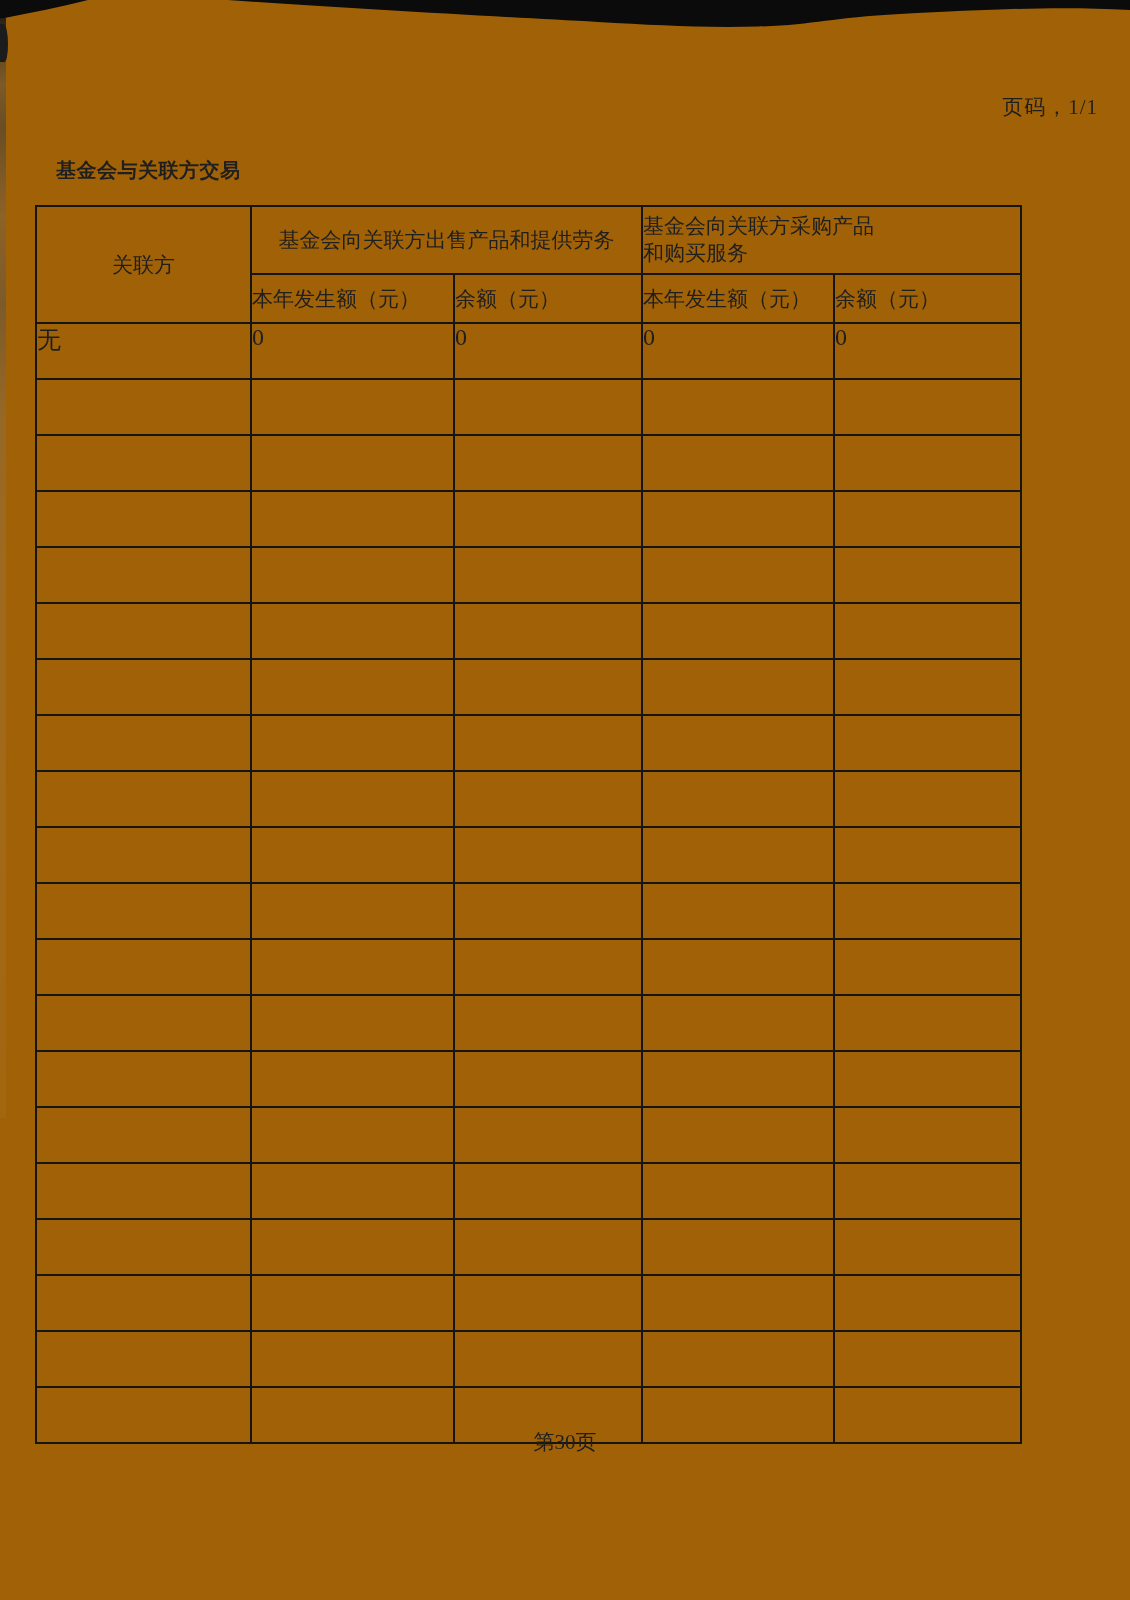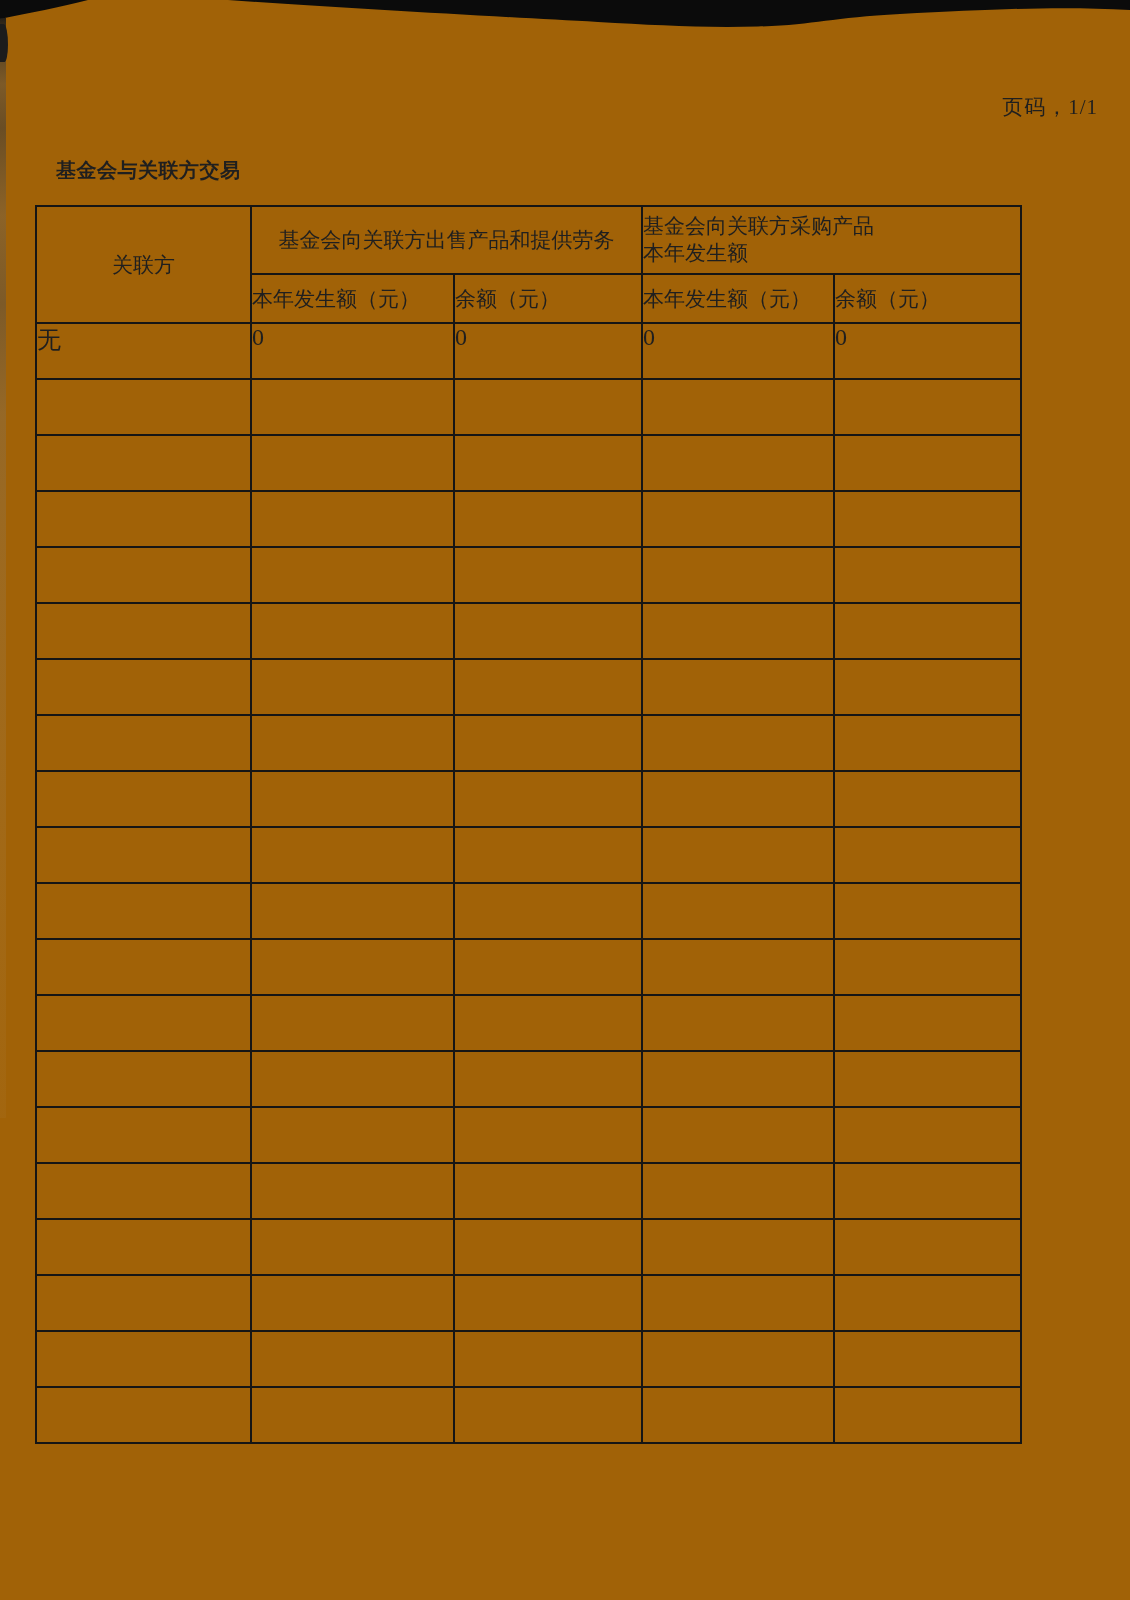--- a/index.html
+++ b/index.html
@@ -130,21 +130,21 @@
       <col style="width:188px">
       <col style="width:192px">
       <col style="width:187px">
     </colgroup>
     <tbody id="rpt-body">
       <tr class="hdr-groups">
         <td rowspan="2" class="hdr-party">关联方</td>
         <td colspan="2">基金会向关联方出售产品和提供劳务</td>
         <td colspan="2">
           <div class="grp-line">基金会向关联方采购产品</div>
-          <div class="grp-line">本年发生额</div>
+          <div class="grp-line">和购买服务</div>
         </td>
       </tr>
       <tr class="hdr-sub">
         <td>本年发生额（元）</td>
         <td>余额（元）</td>
         <td>本年发生额（元）</td>
         <td>余额（元）</td>
       </tr>
       <tr class="data-row">
         <td class="cell-party">无</td>
@@ -283,14 +283,15 @@
         <tr class="empty-row">
           <td></td>
           <td></td>
           <td></td>
           <td></td>
           <td></td>
         </tr>
       </tbody>
   </table>
 
+  <div class="page-footer">第30页</div>
 
 </div>
 
 </body></html>

